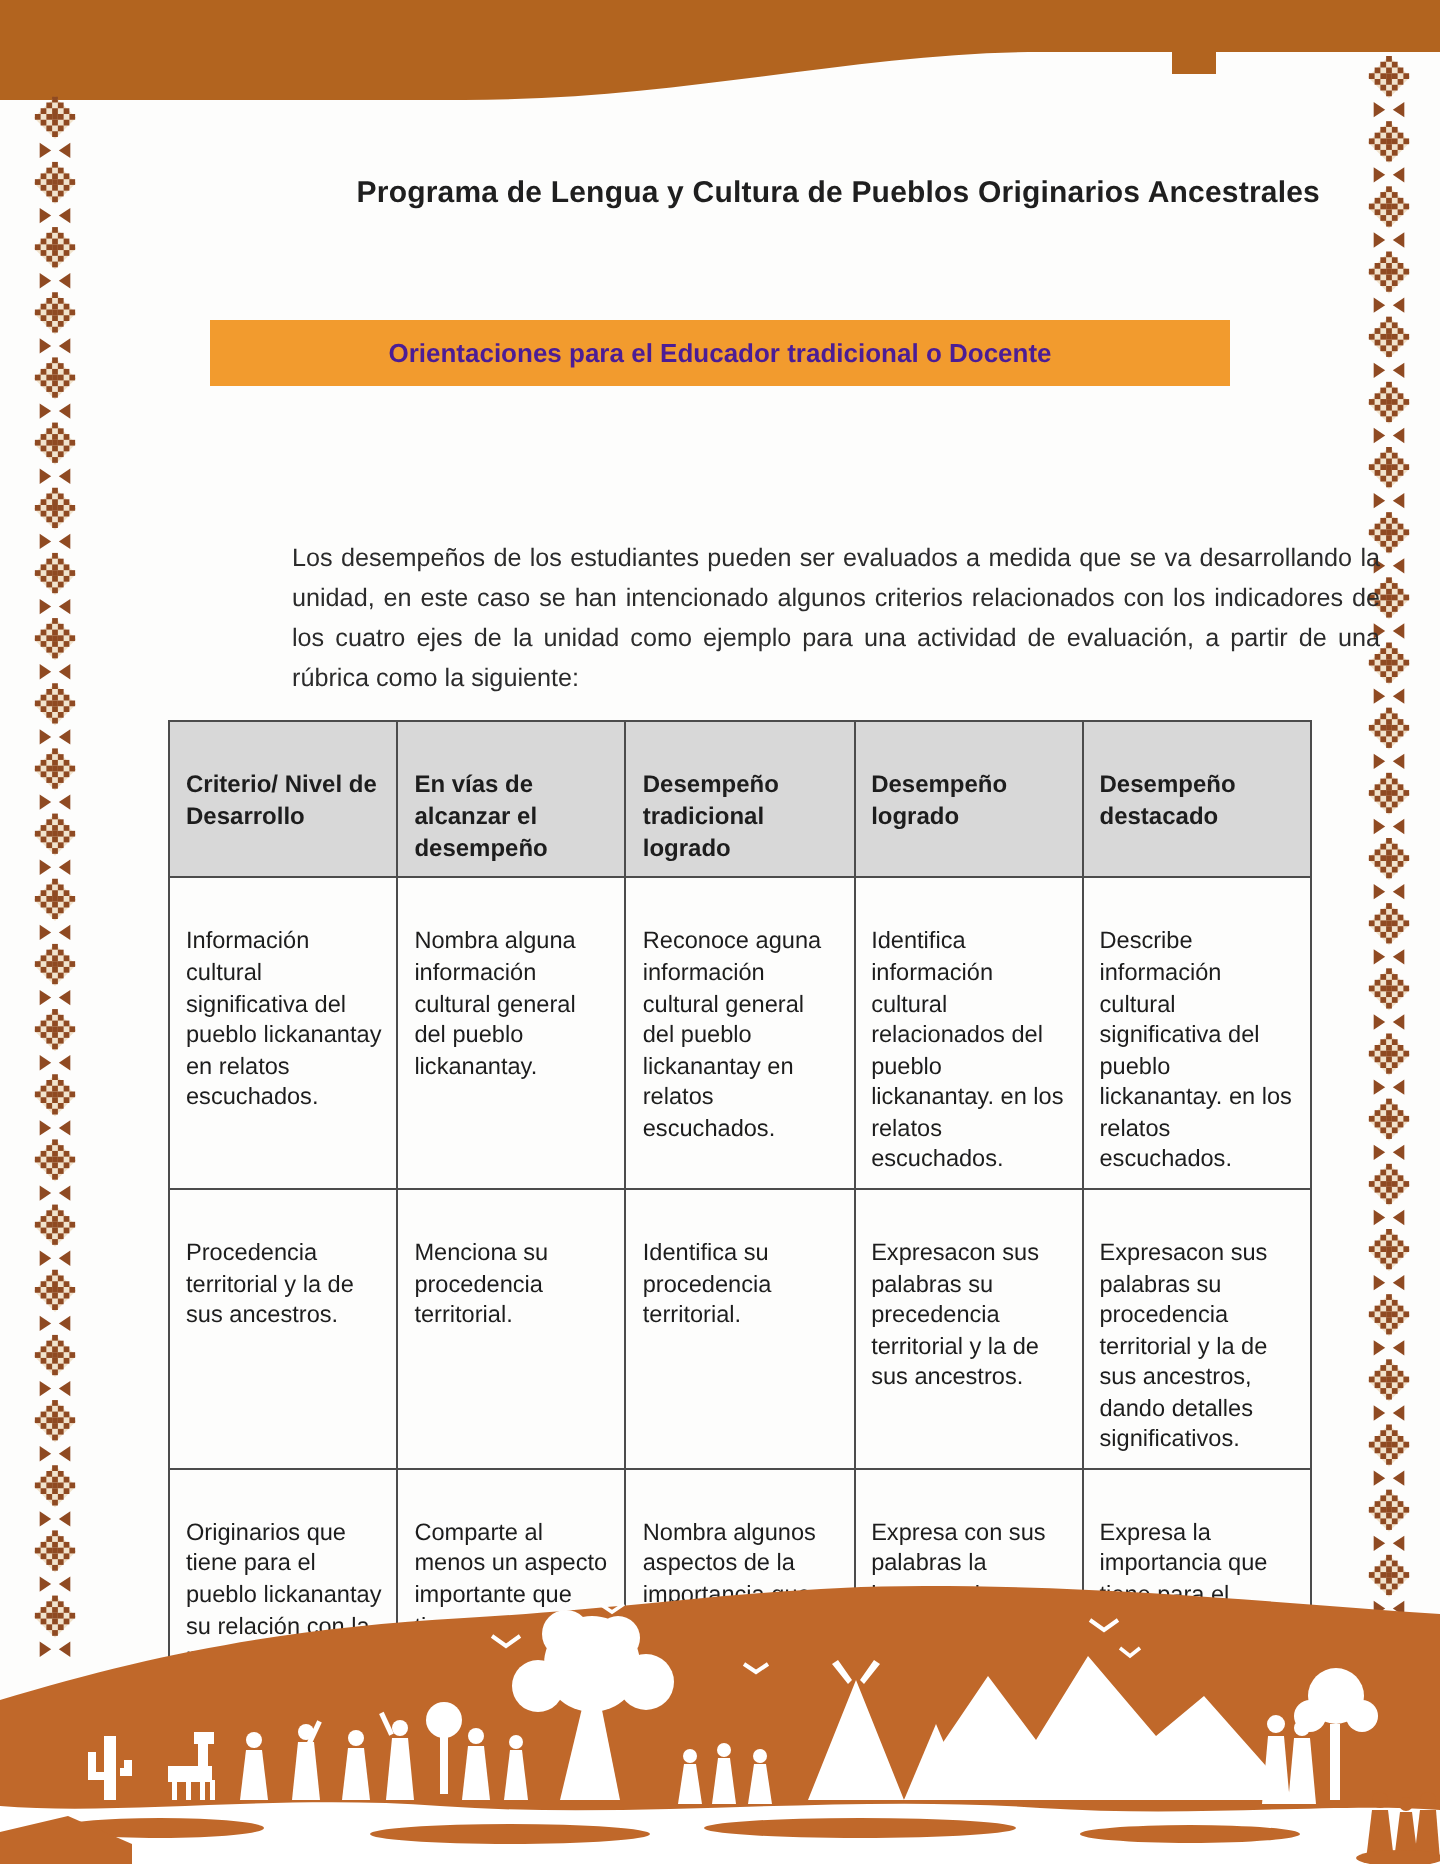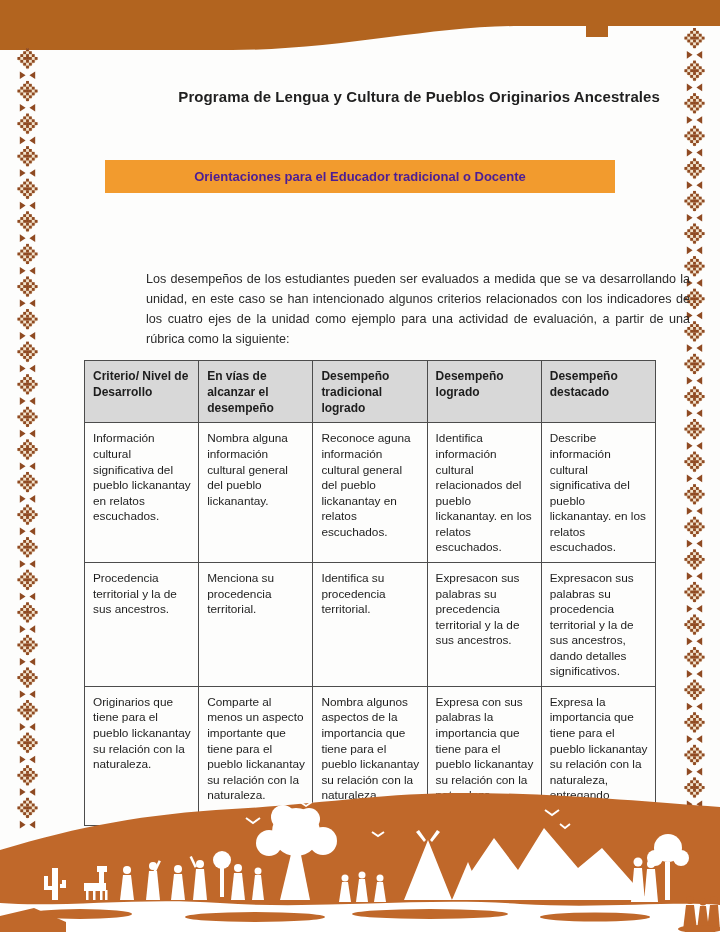--- a/index.html
+++ b/index.html
@@ -47,21 +47,21 @@
     font-size:12.6px; line-height:1.6; text-align:justify; color:#2b2b2b;margin-left:48px;
   }
   
   .rubric-table {
     position:absolute; top:360px; left:84px; width:572px;
     border-collapse:collapse; table-layout:fixed;
     font-size:11.8px; color:#1d1d1d;
   }
   .rubric-table th, .rubric-table td {
     border:1.5px solid #4c4c4c; vertical-align:top;
-    padding:8px 7px 6px 8px; line-height:1.32;
+    padding:24px 7px 6px 8px; line-height:1.32;
   }
   .rubric-table th {
     background:#d8d8d8; text-align:left; font-size:12px; font-weight:bold;
     height:56px;
   }
   .row-1 td { height:96px; }
   .row-2 td { height:122px;margin-top:48px; }
   .row-3 td { height:132px; }
   
   .footer-illustration { position:absolute; bottom:0; left:0; }

